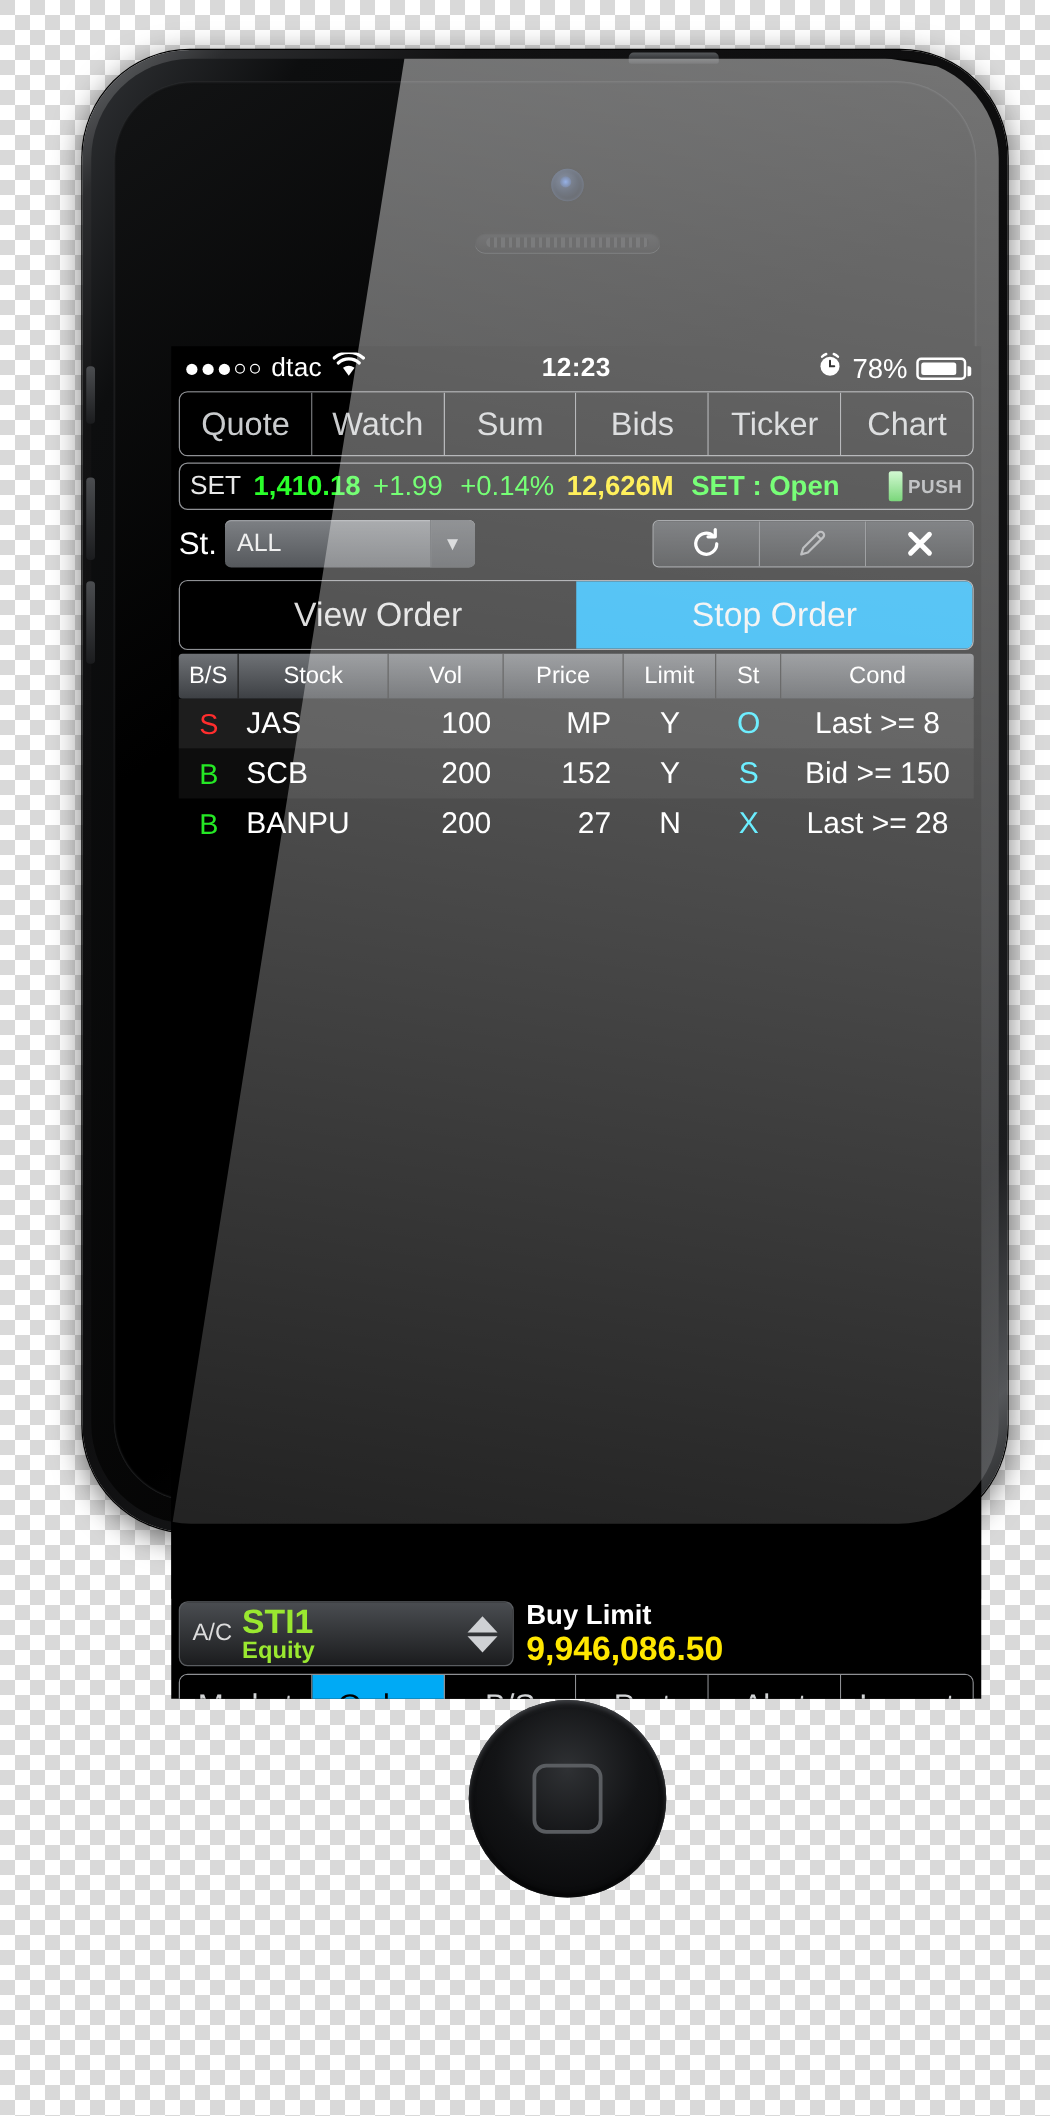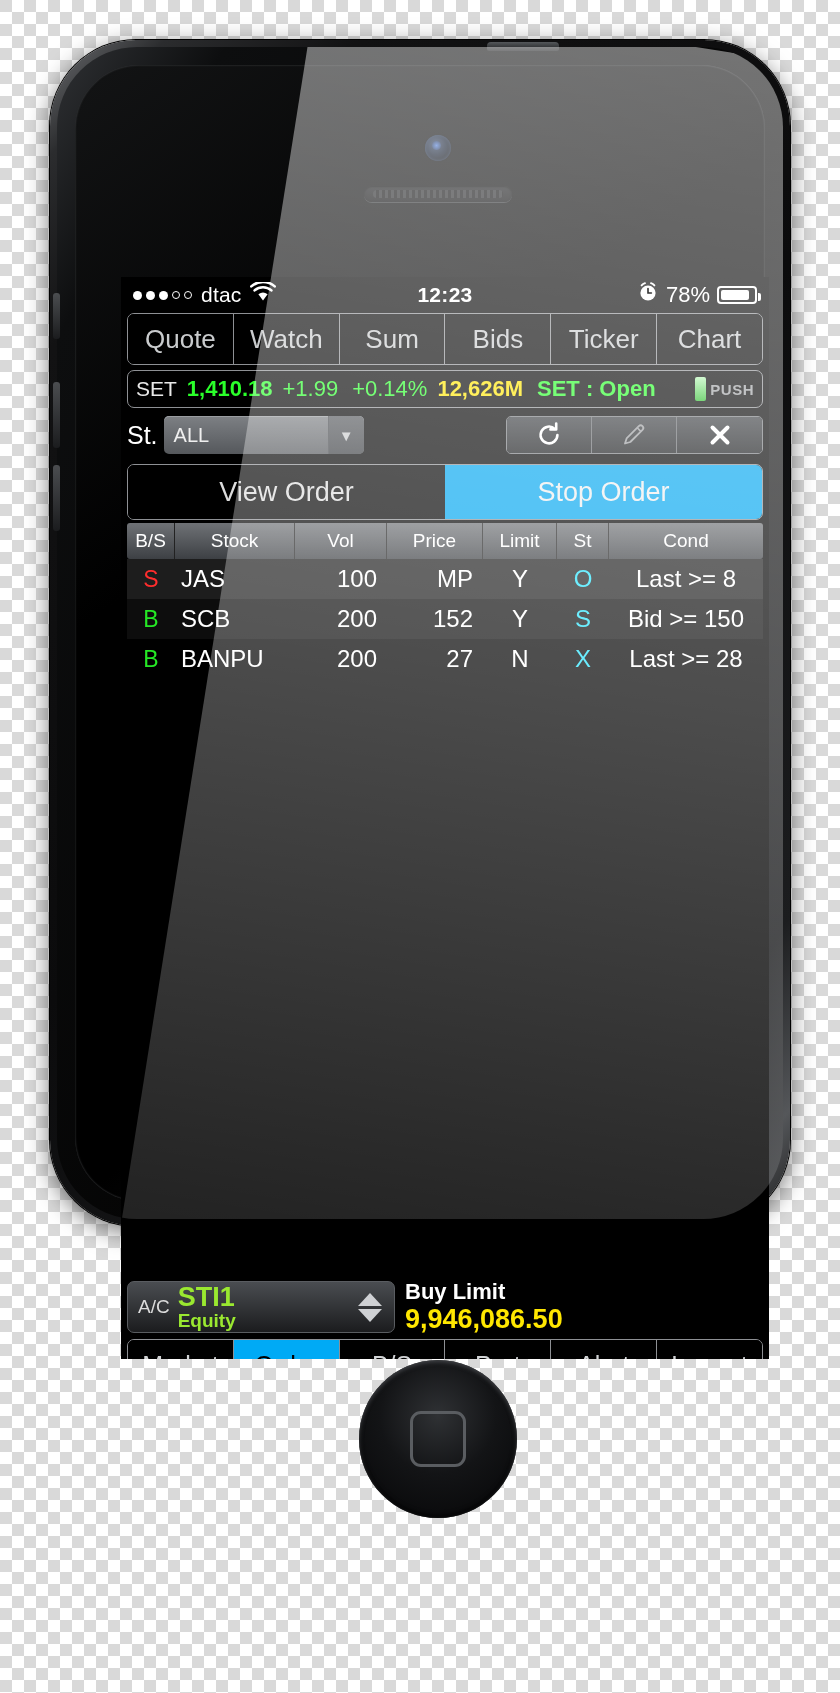--- a/index.html
+++ b/index.html
@@ -5,21 +5,21 @@
   * { margin:0; padding:0; box-sizing:border-box; }
   html,body{
     width:840px; height:1693px; overflow:hidden;
     font-family:"Liberation Sans", sans-serif;
     background:
       repeating-conic-gradient(#ffffff 0% 25%, #d9d9d9 0% 50%) 0 0/24px 24px;
   }
 
   
   #phone{
-    position:absolute; left:50px; top:40px; width:740px; height:1186px;
+    position:absolute; left:66px; top:40px; width:740px; height:1186px;
     border-radius:86px;
     background:
       linear-gradient(135deg,#6e7073 0%,#2b2c2e 6%,#121213 16%,#0b0b0c 50%,#1c1d1f 84%,#55575a 94%,#191a1b 100%);
     box-shadow:0 0 0 1px #000, 0 6px 24px rgba(0,0,0,.55);
   }
   #phone-inner{
     position:absolute; inset:7px; border-radius:80px;
     background:linear-gradient(120deg,#2f3134 0%,#0d0e0f 12%,#050505 55%,#111214 88%,#3b3d40 100%);
   }
   #bezel{

